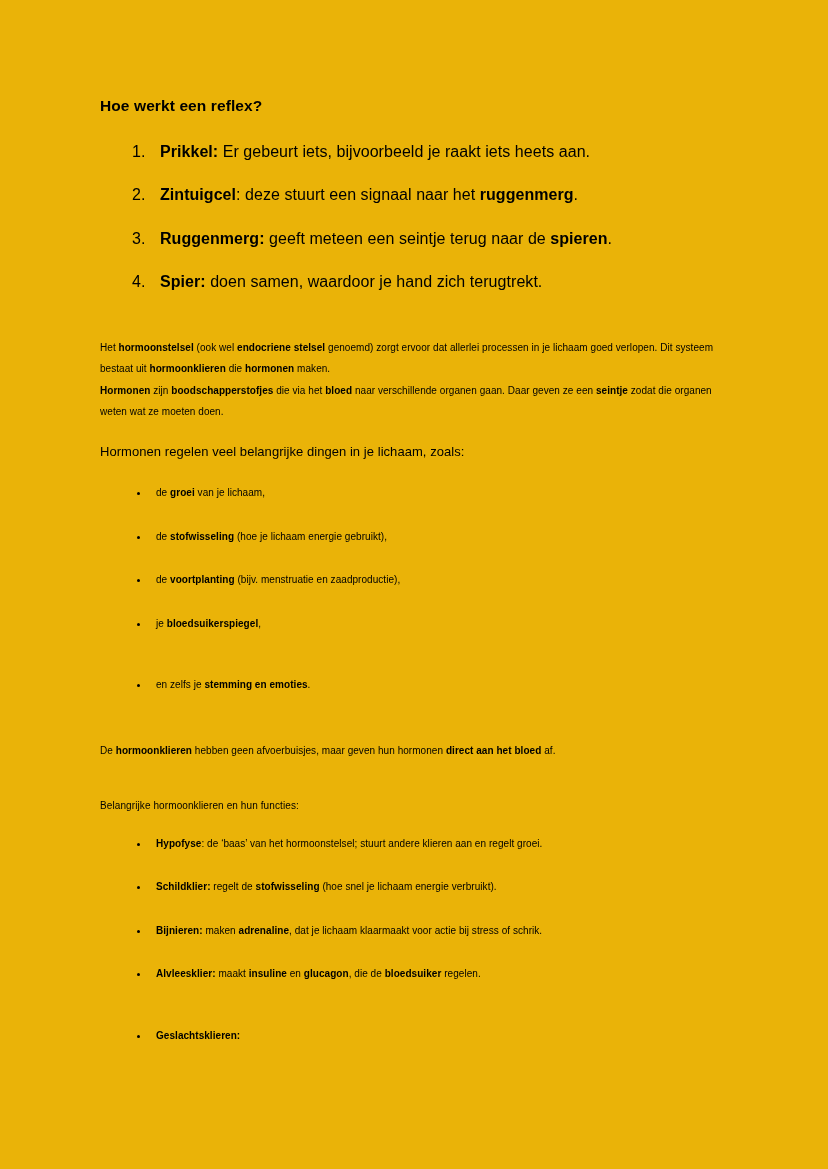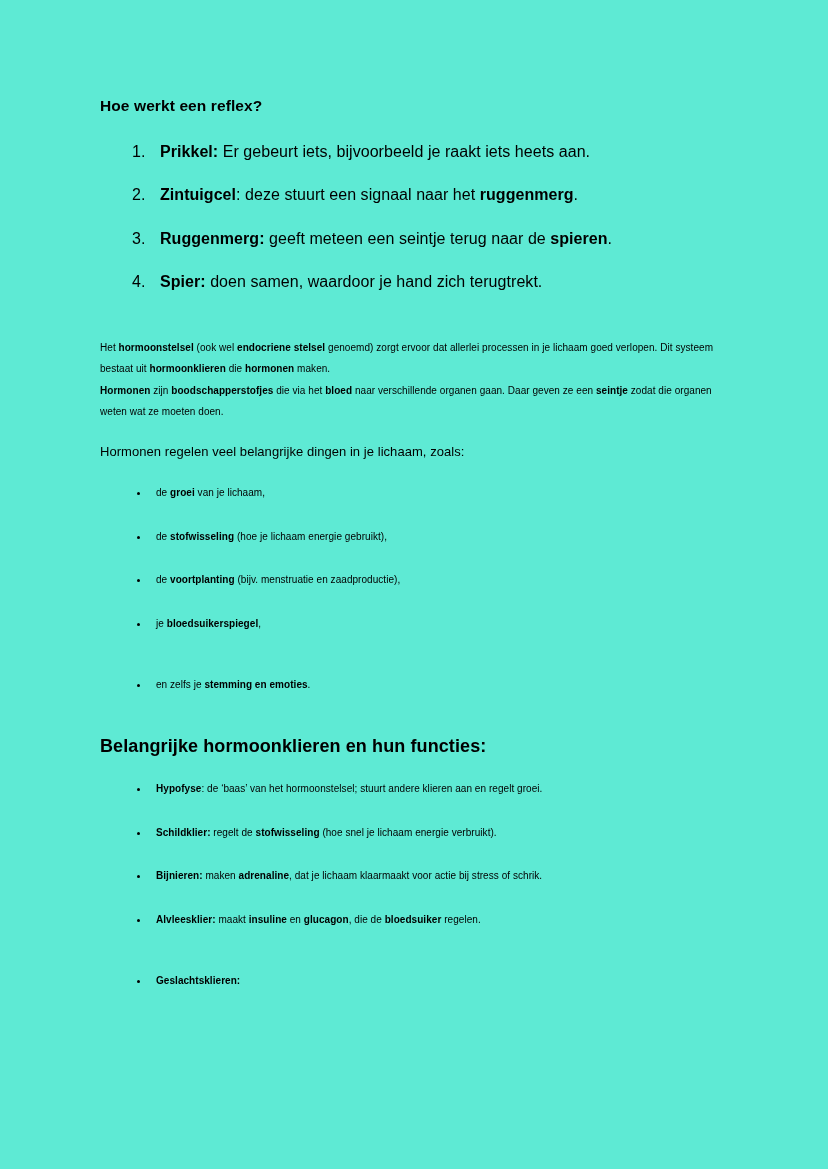--- a/index.html
+++ b/index.html
@@ -11,38 +11,38 @@
     width: 828px;
     height: 1169px;
     font-family: "Liberation Sans", sans-serif;
     color: #000000;
     -webkit-font-smoothing: antialiased;
   }
   .page {
     position: relative;
     width: 828px;
     height: 1169px;
-    background: #5eead4;
+    background: #eab308;
     box-sizing: border-box;
     padding: 96px 96px 0 100px;
   }
   .doc {
     width: 624px;
   }
 
   h1.heading {
     font-size: 15.5px;
     font-weight: bold;
     line-height: 1.35;
     margin: 0 0 24px 0;
     letter-spacing: 0.1px;
   }
   h2.heading2 {
-    font-size: 18px;
-    font-weight: bold;
+    font-size: 10px;
+    font-weight: normal;
     line-height: 1.35;
     margin: 38px 0 20px 0;
     letter-spacing: 0.1px;
   }
 
   p.para {
     font-size: 13px;
     line-height: 21.5px;
     margin: 0 0 20px 0;
     letter-spacing: 0.05px;
@@ -116,20 +116,21 @@
     <p class="para">Hormonen regelen veel belangrijke dingen in je lichaam, zoals:</p>
 
     <ul class="bullet-list">
       <li><span>de </span><span class="b">groei</span><span> van je lichaam,</span></li>
       <li><span>de </span><span class="b">stofwisseling</span><span> (hoe je lichaam energie gebruikt),</span></li>
       <li><span>de </span><span class="b">voortplanting</span><span> (bijv. menstruatie en zaadproductie),</span></li>
       <li><span>je </span><span class="b">bloedsuikerspiegel</span><span>,</span></li>
       <li><span>en zelfs je </span><span class="b">stemming en emoties</span><span>.</span></li>
     </ul>
 
+    <p class="block-para gap-top"><span>De </span><span class="b">hormoonklieren</span><span> hebben geen afvoerbuisjes, maar geven hun hormonen </span><span class="b">direct aan het bloed</span><span> af.</span></p>
 
     <h2 class="heading2">Belangrijke hormoonklieren en hun functies:</h2>
 
     <ul class="bullet-list">
       <li><span class="b">Hypofyse</span><span>: de ‘baas’ van het hormoonstelsel; stuurt andere klieren aan en regelt groei.</span></li>
 
       <li><span class="b">Schildklier:</span><span> regelt de </span><span class="b">stofwisseling</span><span> (hoe snel je lichaam energie verbruikt).</span></li>
 
       <li><span class="b">Bijnieren:</span><span> maken </span><span class="b">adrenaline</span><span>, dat je lichaam klaarmaakt voor actie bij stress of schrik.</span></li>
 

